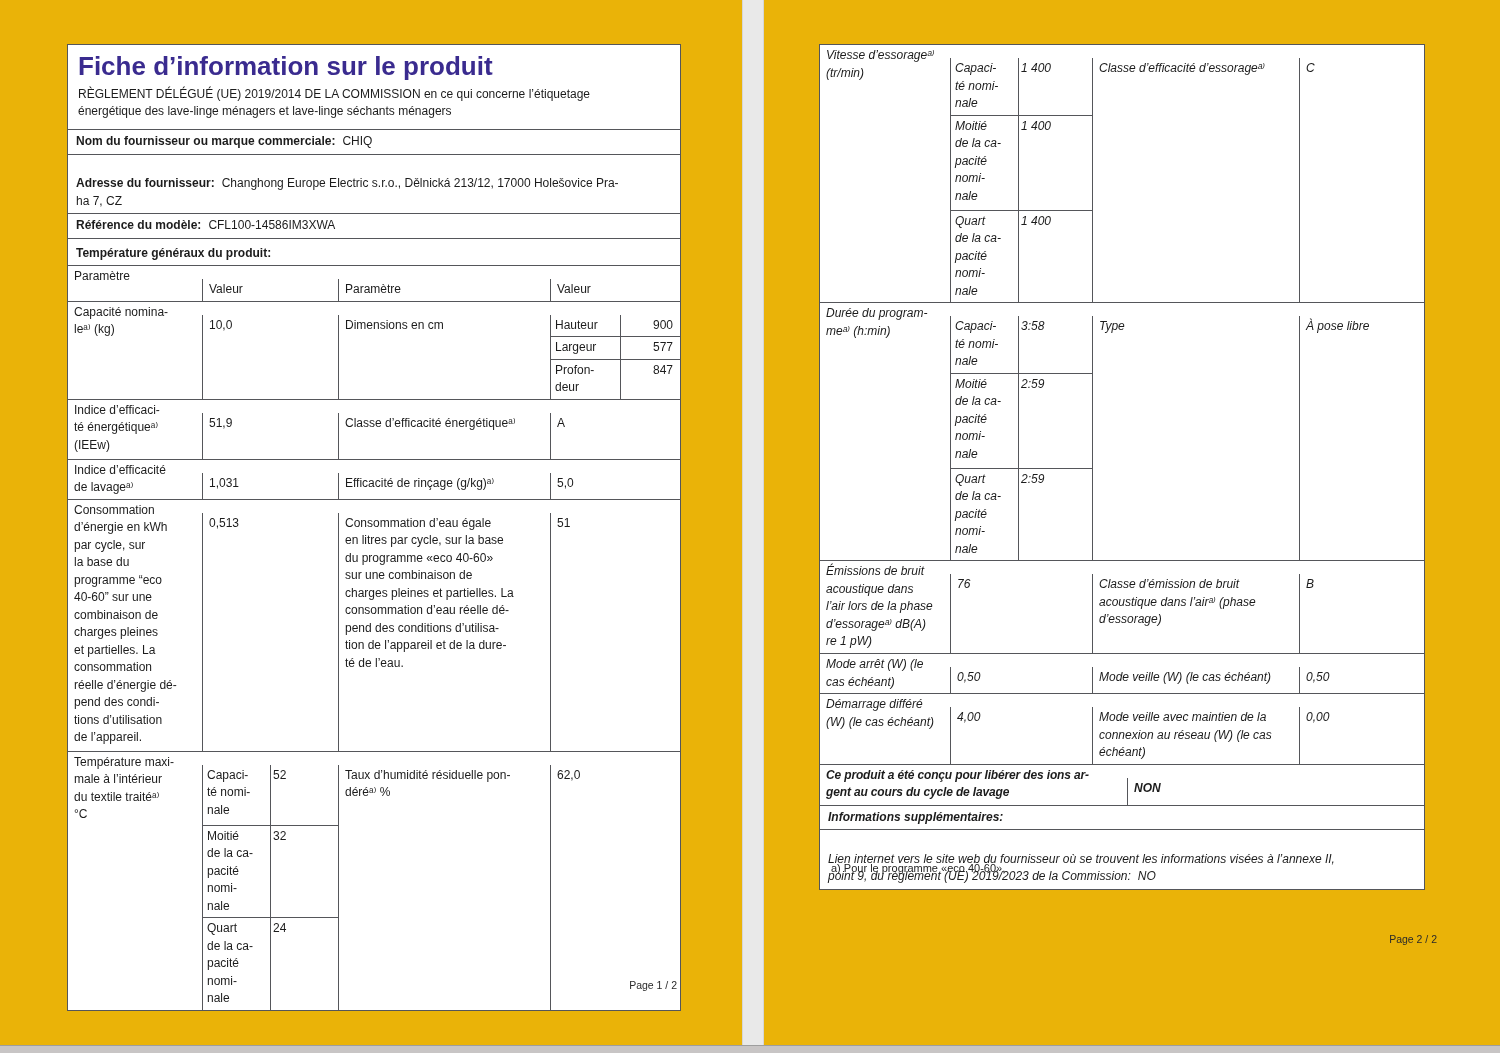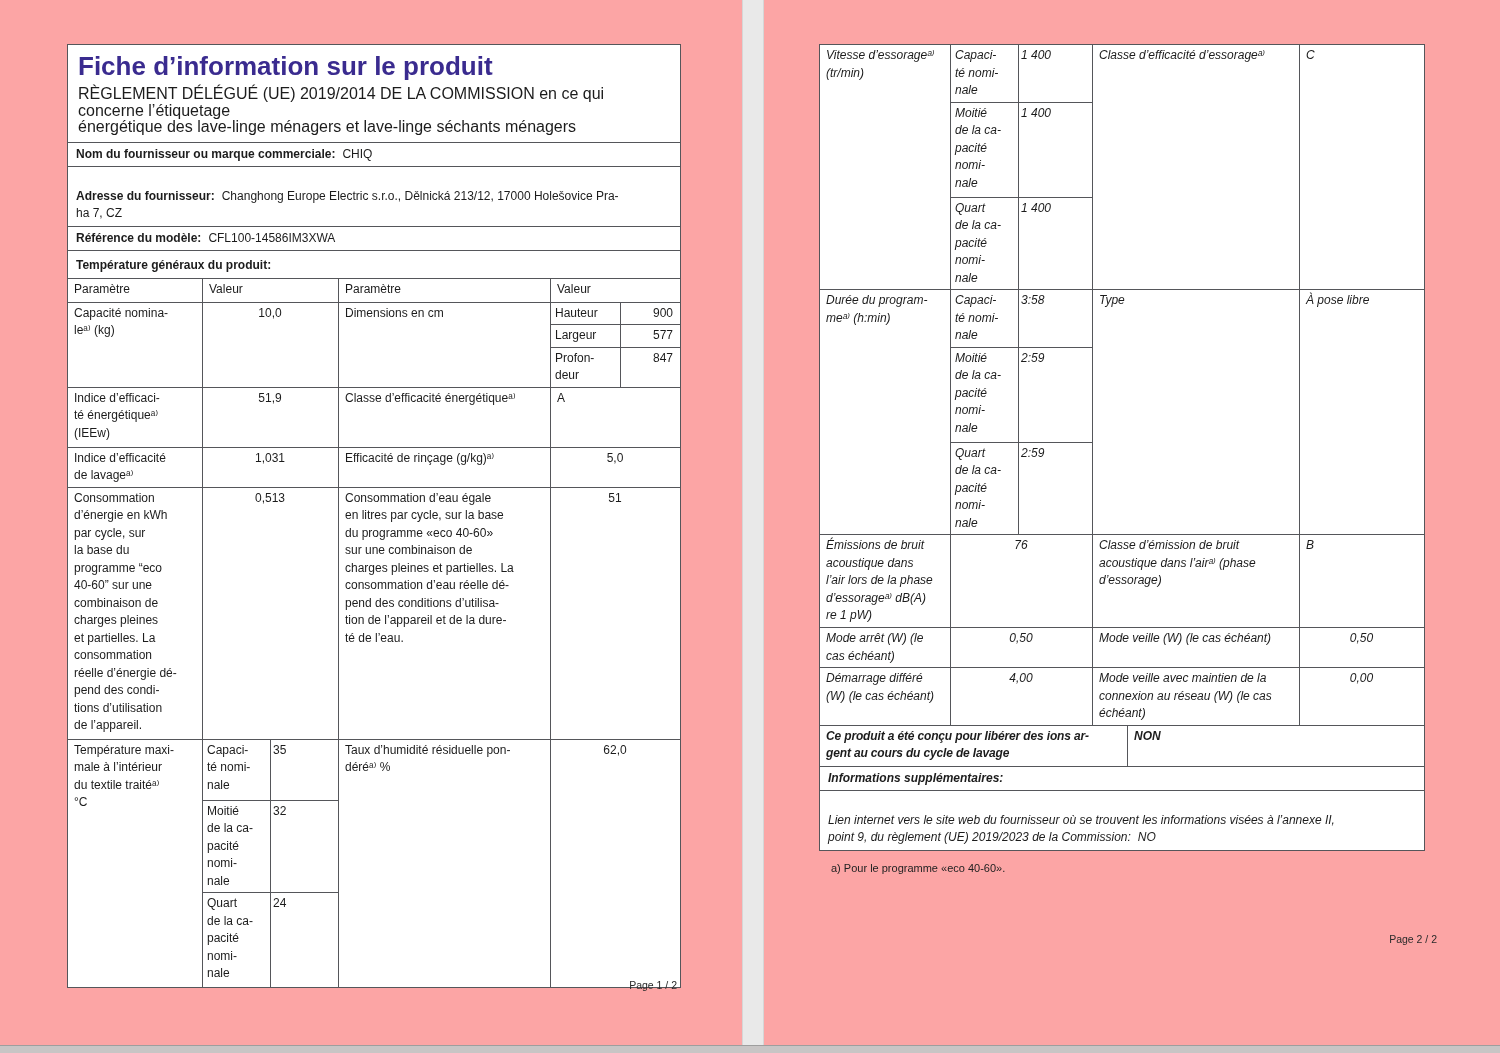--- a/index.html
+++ b/index.html
@@ -1,60 +1,60 @@
 <!DOCTYPE html>
 <html><head>
 <meta charset="utf-8">
 <style>
   :root{
     --bc:#55565a;          
     --ink:#1c1c1c;         
     --accent:#3a2b8f;      
   }
   html,body{margin:0;padding:0;background:#fff;}
-  .screen{position:relative;width:1500px;height:1053px;background:#fca5a5;overflow:hidden;
+  .screen{position:relative;width:1500px;height:1053px;background:#eab308;overflow:hidden;
           font-family:"Liberation Sans","DejaVu Sans",sans-serif;color:var(--ink);
           font-size:12px;line-height:17.5px;}
   .gap-strip{position:absolute;left:742px;top:0;width:20px;height:1045px;background:#e9e9e9;
              border-left:1px solid #d6d6d6;border-right:1px solid #d6d6d6;}
   .bottom-band{position:absolute;left:0;top:1045px;width:1500px;height:8px;background:#c8c5c5;
                border-top:1px solid #9e9e9e;}
   .doc-col{position:absolute;}
   .p1{left:67px;top:45px;width:614px;}
   .p2{left:819px;top:44px;width:606px;font-style:italic;}
   .block{border:1px solid var(--bc);margin-top:-1px;box-sizing:border-box;background:#fff;}
   .info-row{padding:3px 8px;}
   .trow{display:flex;align-items:stretch;}
   .cell{padding:2px 6px;box-sizing:border-box;}
-  .cell + .cell{border-left:1px solid var(--bc);}
+  .cell + .cell{border-left:1px solid var(--bc);margin-top:13px;}
   .c1{flex:0 0 134px;padding-right:3px;}
   .c2{flex:0 0 136px;}
   .c3{flex:0 0 212px;}
   .c4{flex:1 1 auto;}
   .d1{flex:0 0 130px;padding-right:3px;}
   .d2{flex:0 0 142px;}
   .d3{flex:0 0 207px;}
   .d4{flex:1 1 auto;}
   .nopad{padding:0;}
-  .num{text-align:center;padding-right:7px;}
+  .num{text-align:left;padding-right:7px;}
   .pre{white-space:pre-line;}
   .b{font-weight:bold;}
   .iv{margin-left:7px;}
   
   .subcol{display:flex;flex-direction:column;align-items:stretch;}
   .sbox{display:flex;border-bottom:1px solid var(--bc);box-sizing:border-box;}
   .sbox:last-child{border-bottom:none;flex:1 1 auto;}
   .sk{flex:0 0 68px;border-right:1px solid var(--bc);padding:2px 4px;box-sizing:border-box;}
   .sv{flex:1 1 auto;text-align:left;padding:2px 7px 2px 2px;box-sizing:border-box;}
   .dk{flex:0 0 70px;border-right:1px solid var(--bc);padding:2px 4px;box-sizing:border-box;}
   .dv{flex:1 1 auto;text-align:right;padding:2px 7px 2px 2px;box-sizing:border-box;}
   
   .title-block{min-height:86px;padding:5px 12px 6px 10px;}
   .doc-title{font-size:26px;line-height:33px;font-weight:bold;color:var(--accent);}
-  .doc-sub{font-size:16px;line-height:16.5px;margin-top:3px;}
+  .doc-sub{font-size:12px;line-height:16.5px;margin-top:3px;}
   .footer{position:absolute;font-size:10.5px;color:#2a2a2a;text-align:right;}
   .f1{left:67px;top:977px;width:610px;}
   .f2{left:831px;top:931px;width:606px;}
   .footnote{position:absolute;left:831px;top:860px;font-size:11px;color:#222;}
   .ions-left{flex:0 0 307px;letter-spacing:-0.15px;}
   .ions-right{flex:1 1 auto;}
   .mh25{min-height:25px}.mh24{min-height:24px}.mh49{min-height:49px}.mh28{min-height:28px}
   .mh79{min-height:79px}.mh61{min-height:61px}.mh40{min-height:40px}.mh253{min-height:253px}
   .mh249{min-height:249px}.mh243{min-height:243px}.mh94{min-height:94px}.mh39{min-height:39px}
   .mh57{min-height:57px}.mh42{min-height:42px}.mh43{min-height:43px}
@@ -169,21 +169,21 @@
     <div class="block trow mh249">
       <div class="cell c1 pre">Température maxi-
 male à l’intérieur
 du textile traitéᵃ⁾
 °C</div>
       <div class="cell c2 nopad subcol">
         <div class="sbox smh61">
           <div class="sk pre">Capaci-
 té nomi-
 nale</div>
-          <div class="sv">35</div>
+          <div class="sv">52</div>
         </div>
         <div class="sbox smh92">
           <div class="sk pre">Moitié
 de la ca-
 pacité
 nomi-
 nale</div>
           <div class="sv">32</div>
         </div>
         <div class="sbox">

